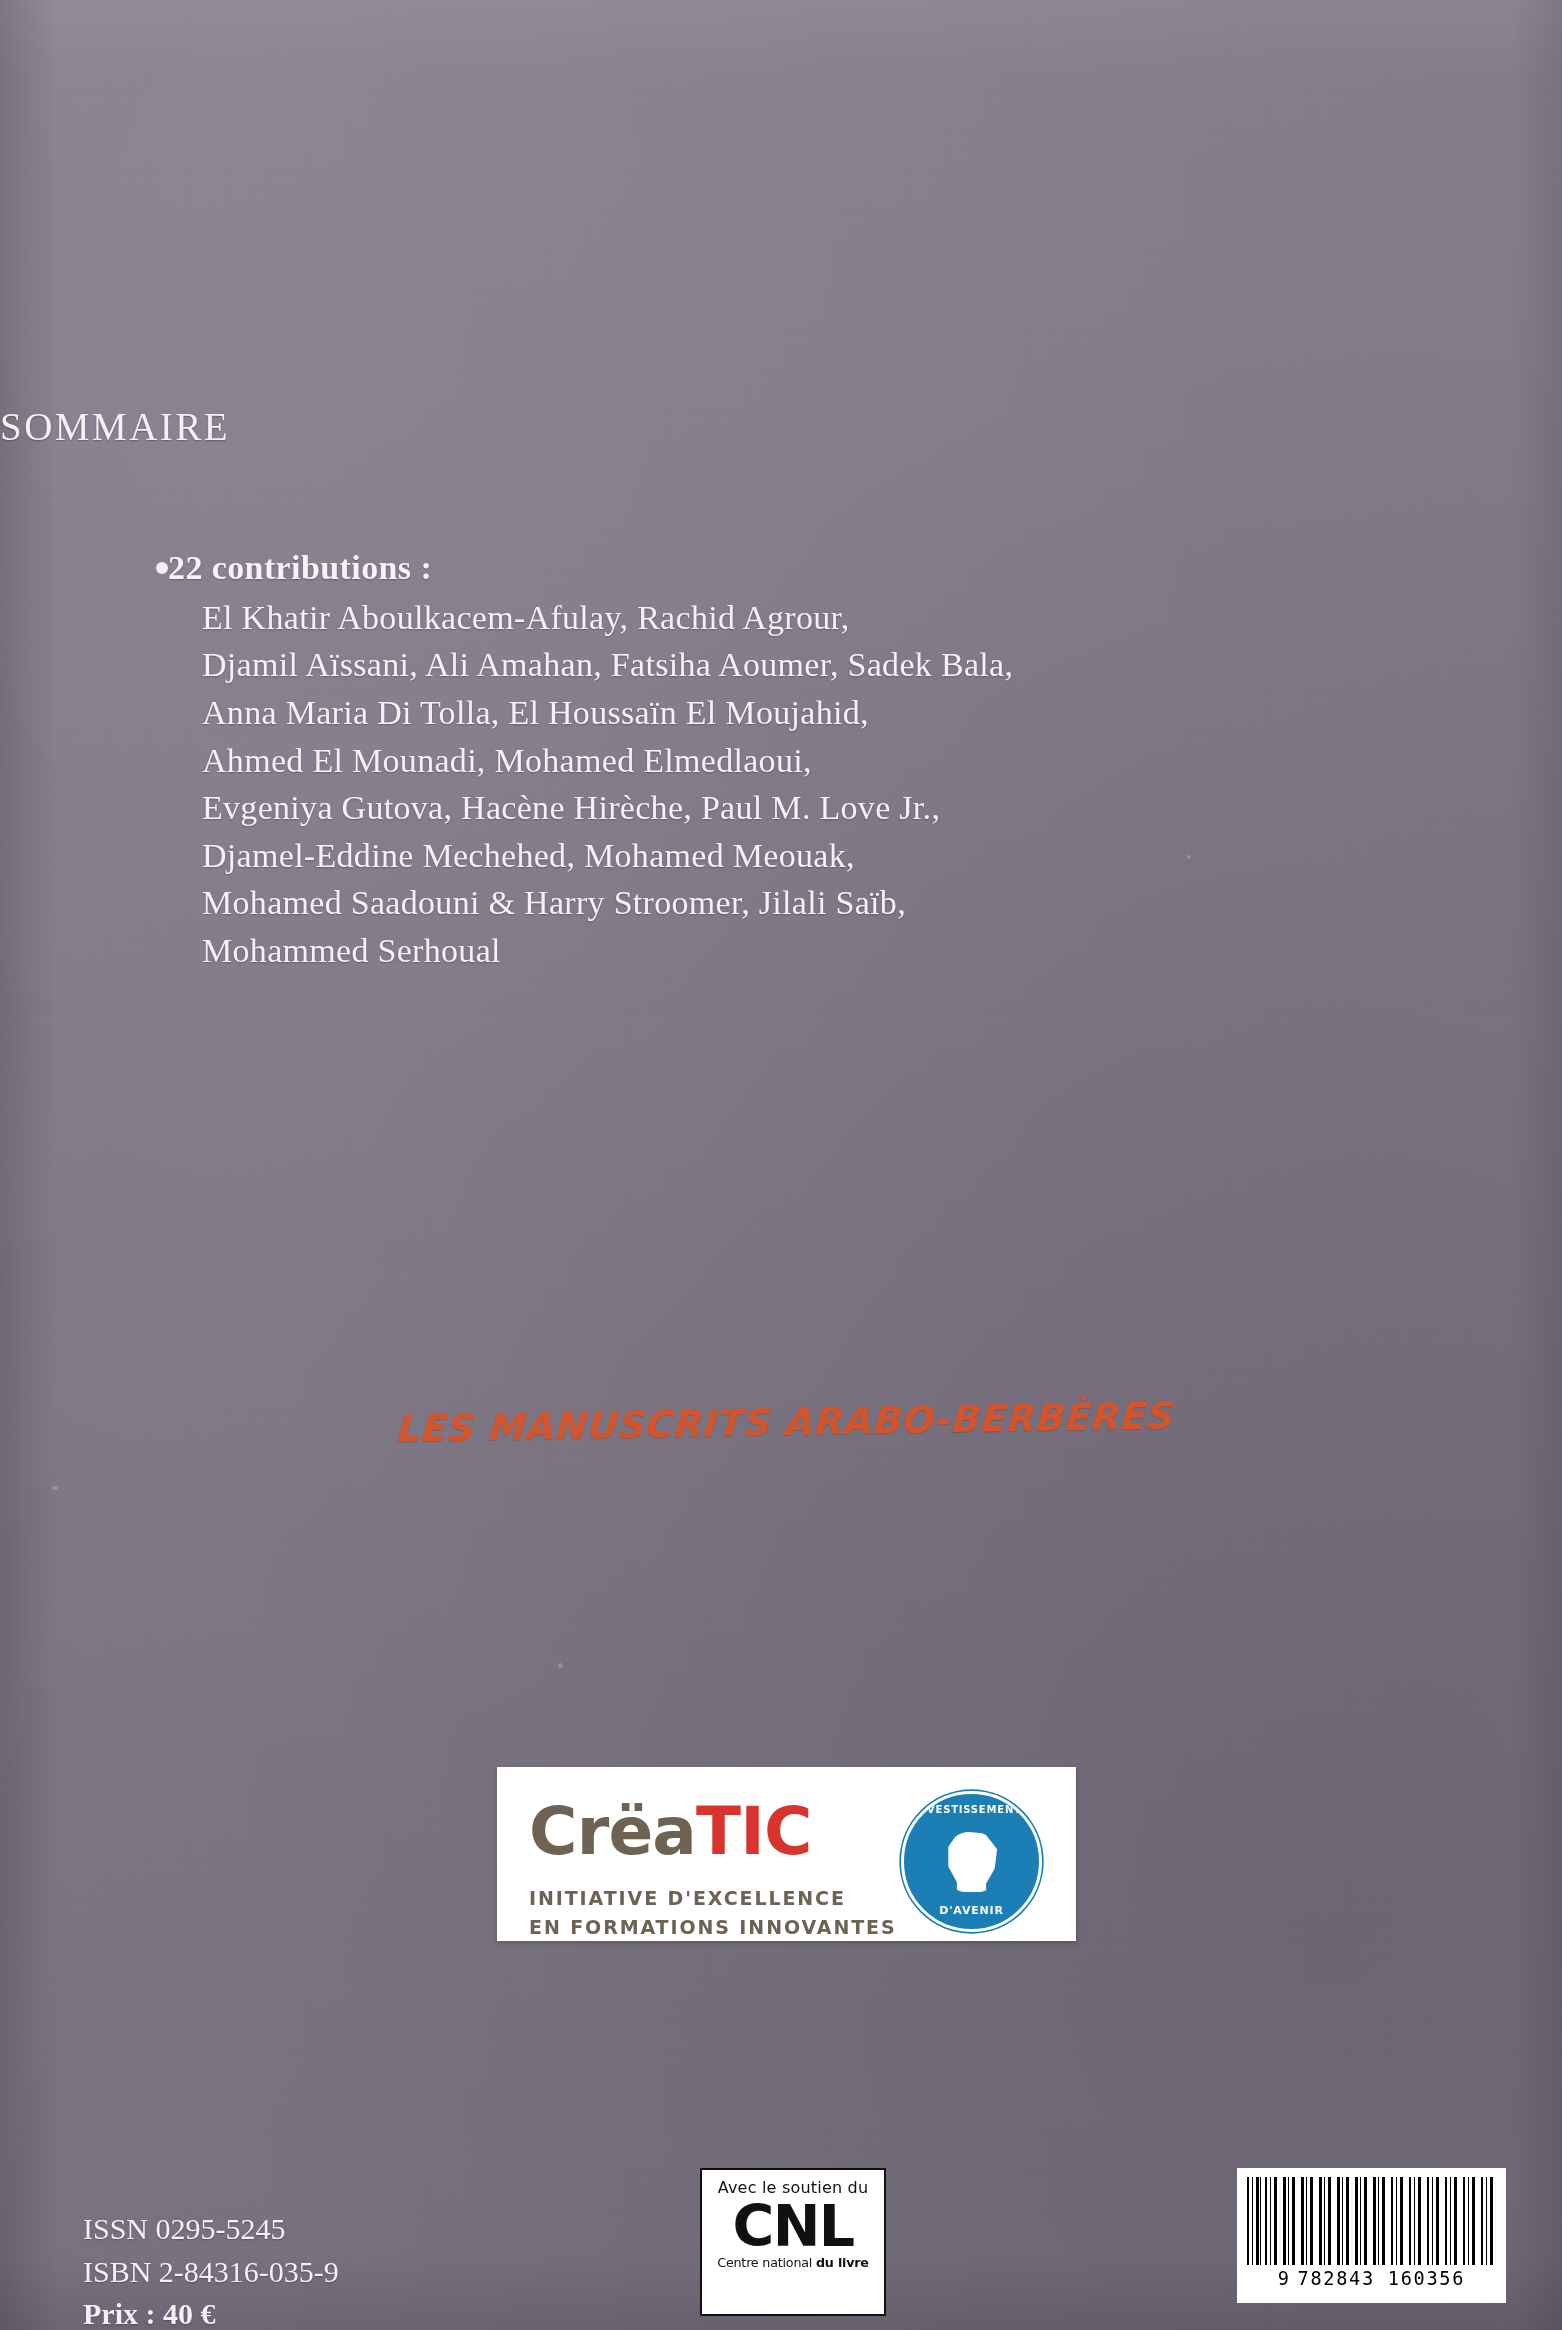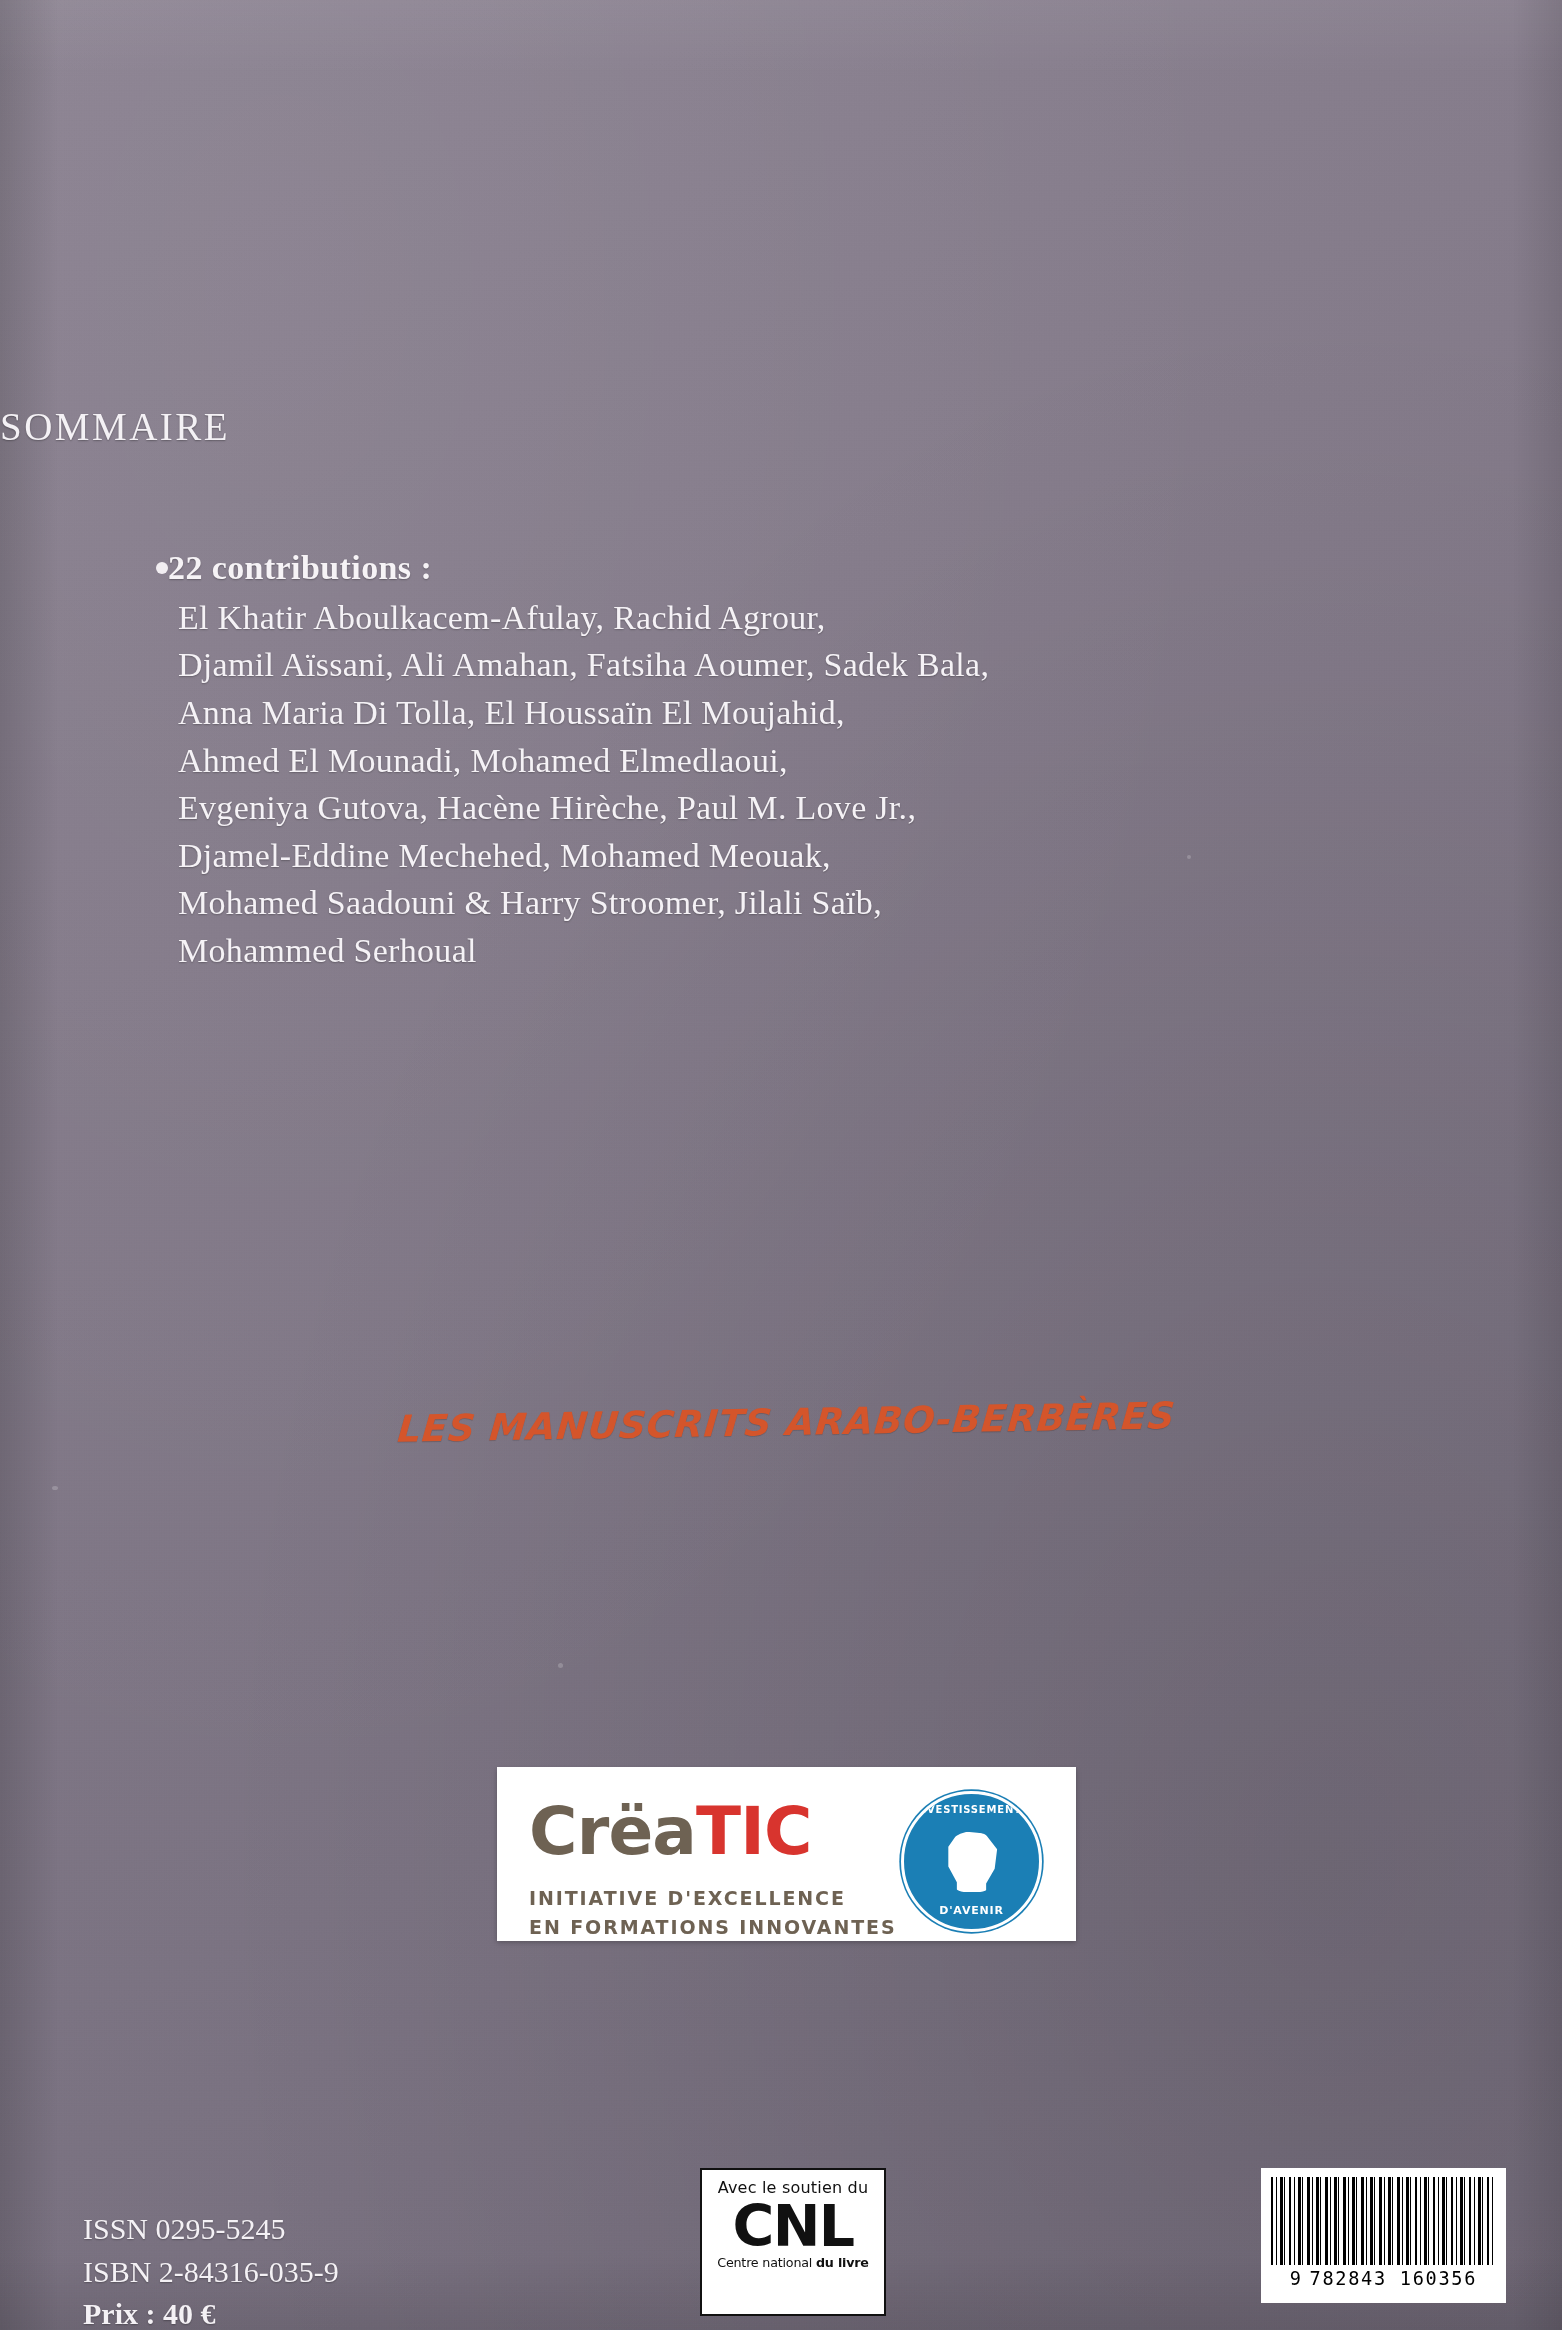--- a/index.html
+++ b/index.html
@@ -73,21 +73,21 @@
     top: -5px;
   }
   .bullet-text {
     font-size: 34px;
     font-weight: bold;
     letter-spacing: 0.4px;
     color: #f6f3f6;
     text-shadow: 0 0.8px 1.7px rgba(0,0,0,0.28);
   }
   .names {
-    margin-left: 22px;
+    margin-left: 46px;
     margin-top: 6.8px;
   }
   .names .name-line {
     font-size: 34px;
     line-height: 1.40;
     letter-spacing: 0.3px;
     color: #f5f2f6;
     text-shadow: 0 0.8px 1.7px rgba(0,0,0,0.26);
     white-space: nowrap;
   }
@@ -228,21 +228,21 @@
     color: #f4f1f5;
     text-shadow: 0 0.8px 1.7px rgba(0,0,0,0.28);
   }
   .issn-block .price { font-weight: bold; }
 
   
   .barcode-box {
     position: absolute;
     right: 57px;
     top: 2168px;
-    width: 245px;
+    width: 269px;
     height: 135px;
     background: #ffffff;
     padding: 8.5px 10px 5px 10px;
     box-sizing: border-box;
   }
   .bars {
     height: 88px;
     width: 100%;
     background-image: repeating-linear-gradient(
       90deg,

